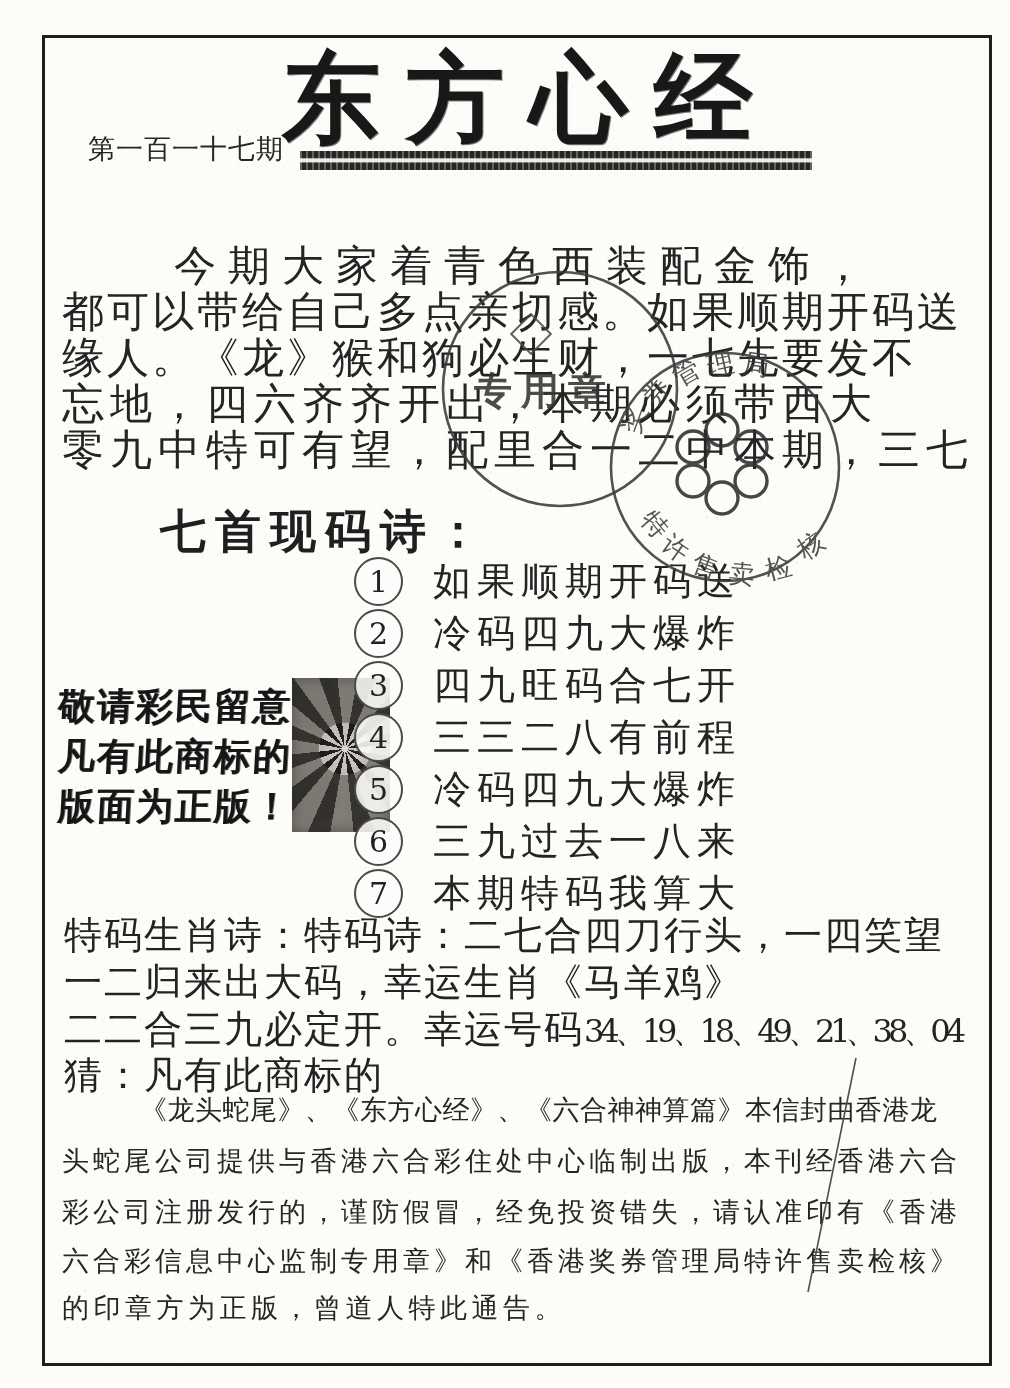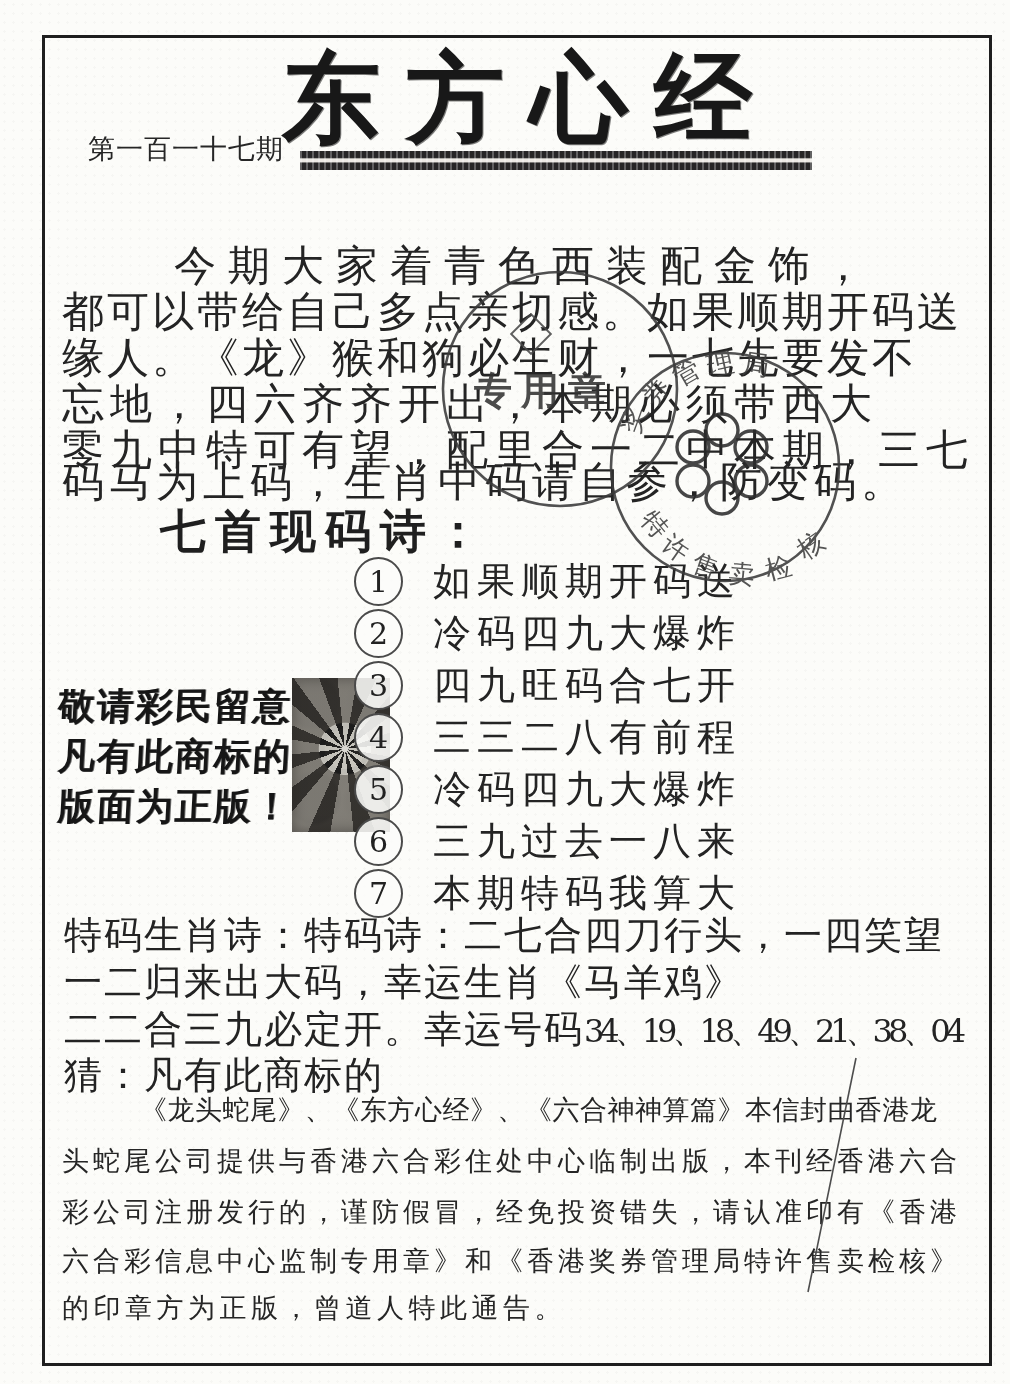--- a/index.html
+++ b/index.html
@@ -95,21 +95,20 @@
 
   <div class="title">东方心经</div>
   <div class="issue">第一百一十七期</div>
   <div class="rule"></div>
 
   <div class="il l1" style="top:243px">今期大家着青色西装配金饰，</div>
   <div class="il l2" style="top:289px">都可以带给自己多点亲切感。如果顺期开码送</div>
   <div class="il l3" style="top:335px">缘人。《龙》猴和狗必生财，一七先要发不</div>
   <div class="il l4" style="top:381px">忘地，四六齐齐开出，本期必须带西大</div>
   <div class="il l5" style="top:427px">零九中特可有望，配里合一二中本期，三七</div>
-  <div class="il l6" style="top:459px">码马为上码，生肖中码请自参，防变码。</div>
 
   <div class="poem-heading">七首现码诗：</div>
 
   <div class="prow" style="top:556px">
     <span class="pnum">1</span>
     <span class="ptxt">如果顺期开码送</span>
   </div>
   <div class="prow" style="top:608px">
     <span class="pnum">2</span>
     <span class="ptxt">冷码四九大爆炸</span>

